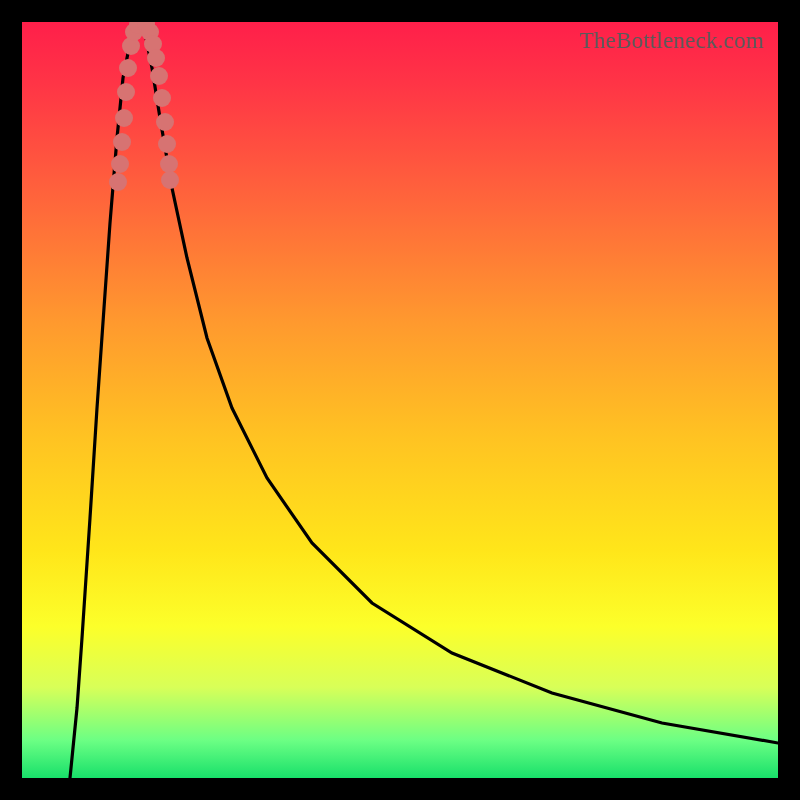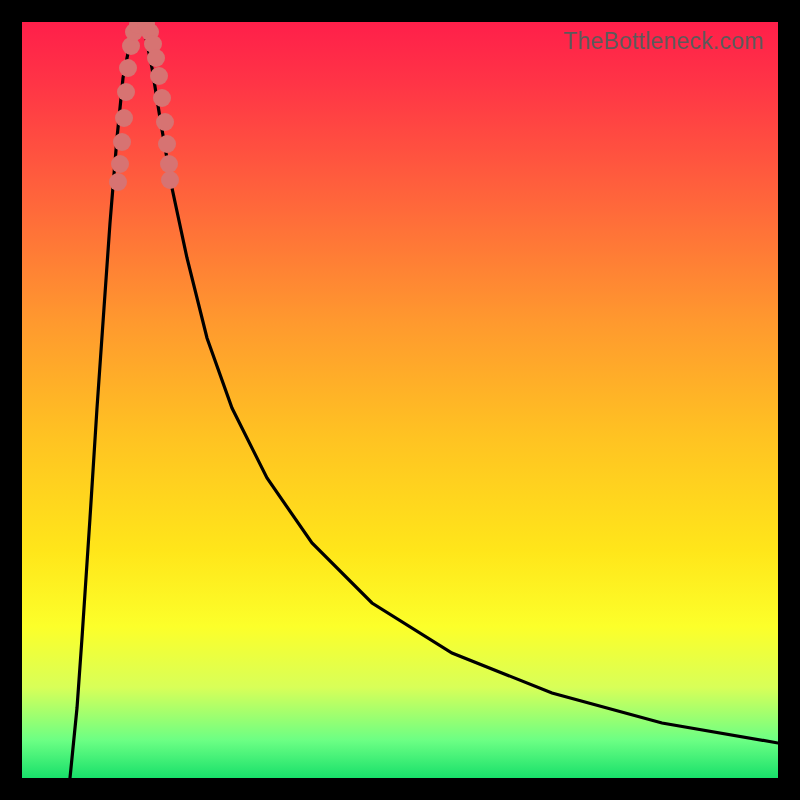--- a/index.html
+++ b/index.html
@@ -4,20 +4,21 @@
 <style>
   * { margin: 0; padding: 0; box-sizing: border-box; }
   html, body { width: 800px; height: 800px; overflow: hidden; }
   body { font-family: Arial, Helvetica, sans-serif; background: #000; }
 
   .frame {
     position: relative;
     width: 800px;
     height: 800px;
     background: #000;
+    font-family: Liberation Serif, serif;
   }
   .plot-area {
     position: absolute;
     left: 22px;
     top: 22px;
     width: 756px;
     height: 756px;
     background: linear-gradient(
       to bottom,
       #ff1f4a 0%,

